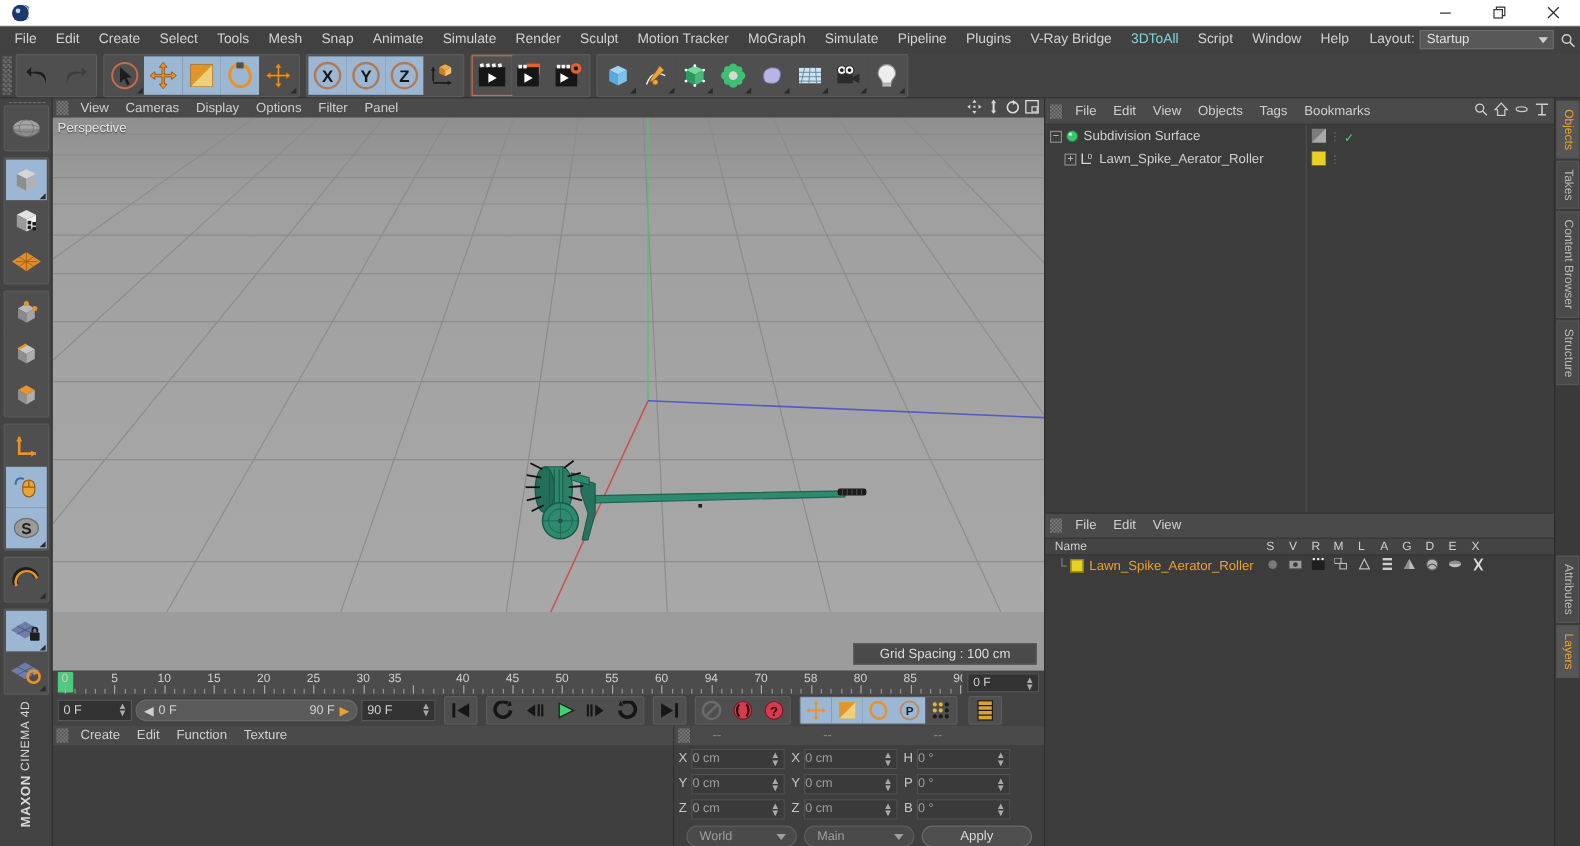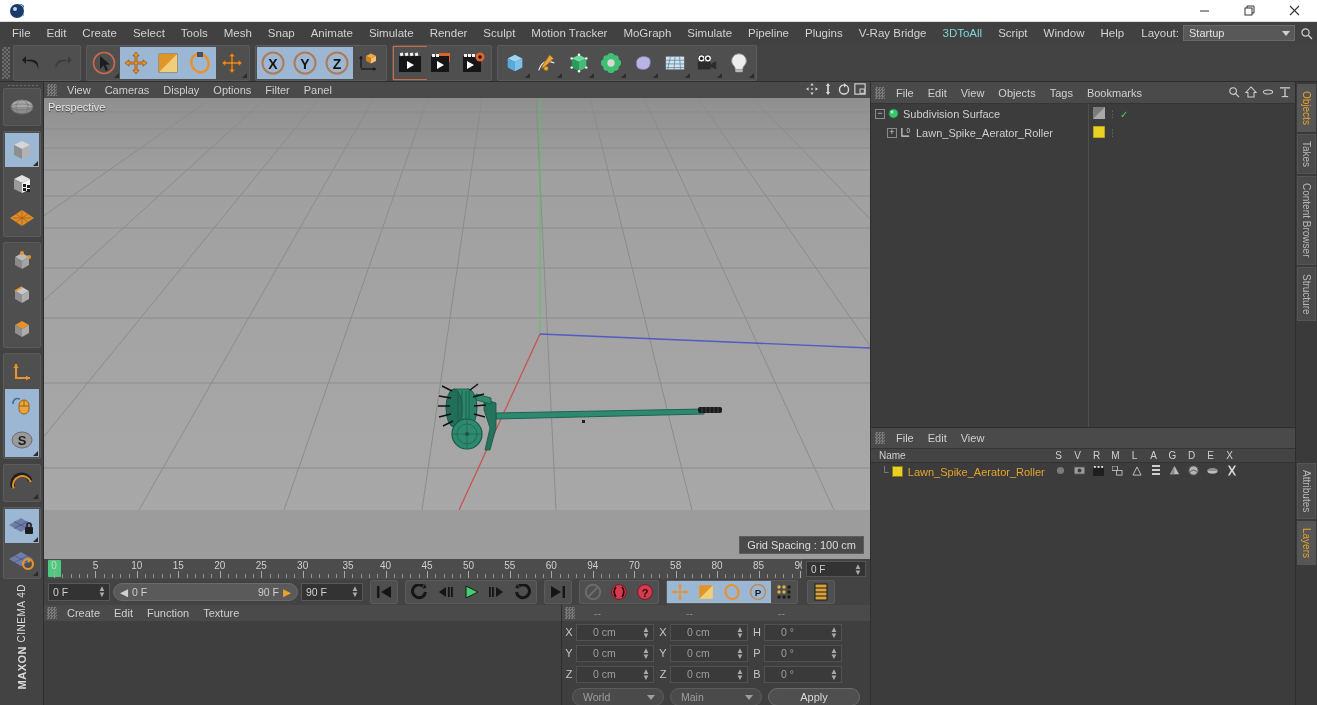--- a/index.html
+++ b/index.html
@@ -87,21 +87,21 @@
       repeating-conic-gradient(#7a7a7a 0% 25%, #555 0% 50%) 0 0/3px 3px;}
   .vp-menu { padding:0 7px; font-size:11px; color:#cfcfcf; line-height:16px; cursor:default;}
   .vp-icons { position:absolute; right:4px; top:1px; display:flex; gap:4px; align-items:center;}
   .viewport { flex:1; position:relative; overflow:hidden; background:#9c9c9c; }
   .vp-label {
     position:absolute; left:4px; top:3px; font-size:11px; color:#e8e8e8;
     text-shadow:0 1px 1px rgba(0,0,0,.6);
   }
   .gridspacing {
     position:absolute; right:6px; bottom:5px; background:#4a4a4a; color:#dcdcdc;
-    font-size:11px; padding:2px 7px; border:1px solid #5d5d5d;
+    font-size:11px; padding:2px 21px; border:1px solid #5d5d5d;
   }
 
   
   .timeline { height:20px; background:#434343; display:flex; align-items:center; position:relative;}
   .tl-track { position:relative; flex:1; height:20px; background:#4c4c4c; margin-left:4px; overflow:hidden;}
   .tl-num { position:absolute; top:1px; font-size:10px; color:#cfcfcf; transform:translateX(-50%); }
   .tl-tick { position:absolute; bottom:1px; width:1px; background:#a8a8a8;}
   .tl-green { position:absolute; left:0; top:1px; width:13px; height:17px; background:#4ec97e; border-radius:1px;}
   .tl-field {
     width:60px; height:16px; background:#333; border:1px solid #555; margin:0 4px;
@@ -147,21 +147,21 @@
     margin-top:1px; padding:1px 0; }
 
   .coordpanel { flex:1; background:#3f3f3f; }
   .cp-head { height:16px; background:#4a4a4a; display:flex; align-items:center; font-size:10.5px; color:#9a9a9a;}
   .cp-colhdr { display:flex; padding-left:16px; }
   .cp-colhdr span { width:92px; color:#8d8d8d; font-size:10.5px;}
   .cp-row { display:flex; align-items:center; height:20px; margin:1px 0 0 0;}
   .cp-lab { width:14px; text-align:center; font-size:11px; color:#c6c6c6;}
   .cp-inp {
     width:78px; height:17px; background:#3a3a3a; border:1px solid #515151;
-    font-size:10.5px; color:#9e9e9e; display:flex; align-items:center; padding-left:16px;
+    font-size:10.5px; color:#9e9e9e; display:flex; align-items:center; padding-left:0;
     position:relative; margin-right:2px;
   }
   .cp-btnrow { display:flex; align-items:center; gap:6px; margin-top:4px; padding-left:10px;}
   .cp-sel {
     width:92px;height:18px;background:#4a4a4a;border:1px solid #5d5d5d;border-radius:9px;
     font-size:10.5px;color:#9e9e9e;display:flex;align-items:center;padding-left:10px;position:relative;
   }
   .cp-sel .arr { position:absolute; right:8px; top:6px; width:0;height:0;
     border-left:4px solid transparent;border-right:4px solid transparent;border-top:5px solid #9e9e9e;}
   .cp-apply {
@@ -778,21 +778,21 @@
           <div class="tl-num" style="left: 88.8889px;">10</div>
           <div class="tl-tick" style="left: 88.8889px; height: 7px;"></div>
           <div class="tl-num" style="left: 130.333px;">15</div>
           <div class="tl-tick" style="left: 130.333px; height: 7px;"></div>
           <div class="tl-num" style="left: 171.778px;">20</div>
           <div class="tl-tick" style="left: 171.778px; height: 7px;"></div>
           <div class="tl-num" style="left: 213.222px;">25</div>
           <div class="tl-tick" style="left: 213.222px; height: 7px;"></div>
           <div class="tl-num" style="left: 254.667px;">30</div>
           <div class="tl-tick" style="left: 254.667px; height: 7px;"></div>
-          <div class="tl-num" style="left: 300px;">35</div>
+          <div class="tl-num" style="left: 281px;">35</div>
           <div class="tl-tick" style="left: 296.111px; height: 7px;"></div>
           <div class="tl-num" style="left: 337.556px;">40</div>
           <div class="tl-tick" style="left: 337.556px; height: 7px;"></div>
           <div class="tl-num" style="left: 379px;">45</div>
           <div class="tl-tick" style="left: 379px; height: 7px;"></div>
           <div class="tl-num" style="left: 420.444px;">50</div>
           <div class="tl-tick" style="left: 420.444px; height: 7px;"></div>
           <div class="tl-num" style="left: 461.889px;">55</div>
           <div class="tl-tick" style="left: 461.889px; height: 7px;"></div>
           <div class="tl-num" style="left: 503.333px;">60</div>

